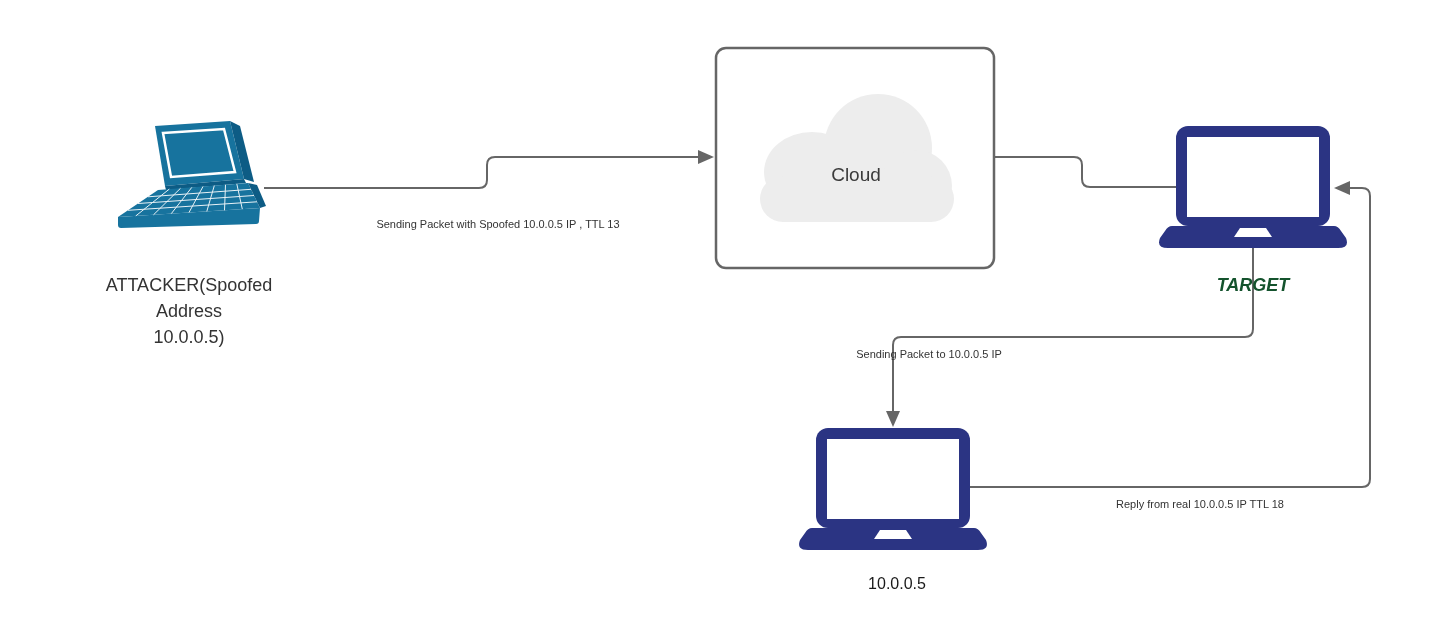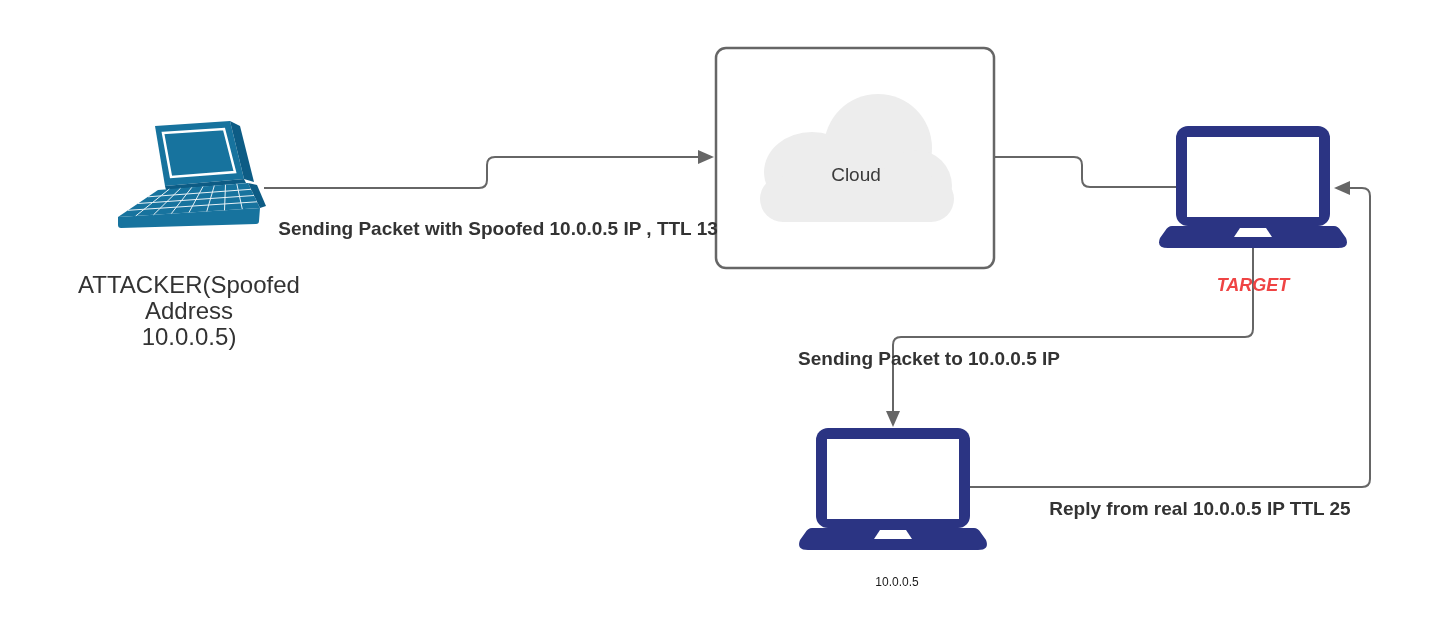--- a/index.html
+++ b/index.html
@@ -6,39 +6,39 @@
   .canvas{
     position:relative;
     width:1449px;height:622px;
     background:#ffffff;
     font-family:"Liberation Sans", sans-serif;
     overflow:hidden;
   }
   .layer{position:absolute;left:0;top:0;}
   .lbl{position:absolute;white-space:nowrap;margin-top:20px;}
   .edge-label{
-    font-size:19px;font-weight:bold;color:#333333;
+    font-size:11px;font-weight:normal;color:#333333;
     transform:translateX(-50%);
   }
   .node-label{color:#333333;text-align:center;}
   .attacker-label{
-    font-size:24px;line-height:26px;
+    font-size:18px;line-height:26px;
     transform:translateX(-50%);
     white-space:pre-line;
   }
   .cloud-label{
     font-size:19px;color:#3b3b3b;
     transform:translate(-50%,-50%);
   }
   .target-label{
-    font-size:18px;font-weight:bold;font-style:italic;color:#ef4444;
+    font-size:18px;font-weight:bold;font-style:italic;color:#14532d;
     transform:translateX(-50%);
   }
   .host-label{
-    font-size:12px;color:#1a1a1a;
+    font-size:16px;color:#1a1a1a;
     transform:translateX(-50%);
   }
 </style>
 </head>
 <body>
 
 <div class="canvas">
 
   <svg class="layer" width="1449" height="622" viewBox="0 0 1449 622">
 
@@ -104,21 +104,21 @@
         <path d="M14 100 L176 100 Q180 100 183 105 L188 112 Q192 122 180 122 L10 122 Q-2 122 2 112 L7 105 Q10 100 14 100 Z"></path>
         <path d="M82 102 L108 102 L114 111 L76 111 Z" fill="#ffffff"></path>
       </g>
     </g>
   </svg>
 
   <div class="lbl edge-label" style="left:498px; top:198px;">Sending Packet with Spoofed 10.0.0.5 IP , TTL 13</div>
 
   <div class="lbl edge-label" style="left:929px; top:328px;">Sending Packet to 10.0.0.5 IP</div>
 
-  <div class="lbl edge-label" style="left:1200px; top:478px;">Reply from real 10.0.0.5 IP TTL 25</div>
+  <div class="lbl edge-label" style="left:1200px; top:478px;">Reply from real 10.0.0.5 IP TTL 18</div>
 
   <div class="lbl node-label attacker-label" style="left:189px; top:252px;">ATTACKER(Spoofed
 Address
 10.0.0.5)</div>
 
   <div class="lbl cloud-label" style="left:856px; top:155px;">Cloud</div>
 
   <div class="lbl node-label target-label" style="left:1253px; top:255px;">TARGET</div>
 
   <div class="lbl node-label host-label" style="left:897px; top:555px;">10.0.0.5</div>

